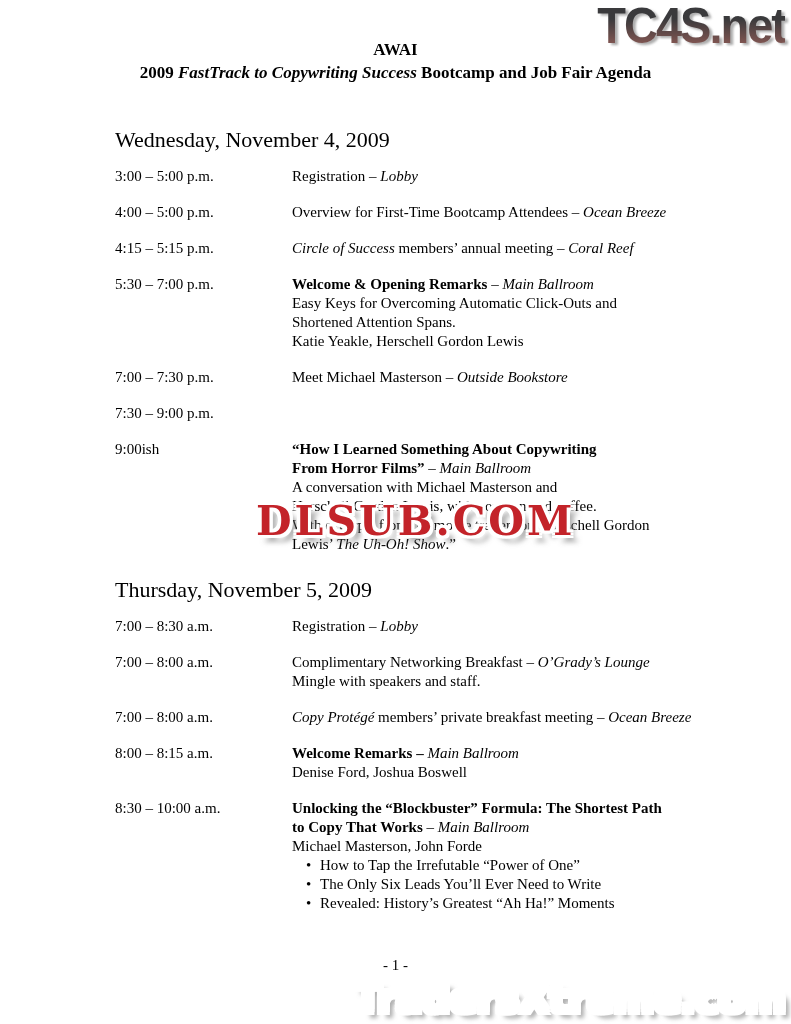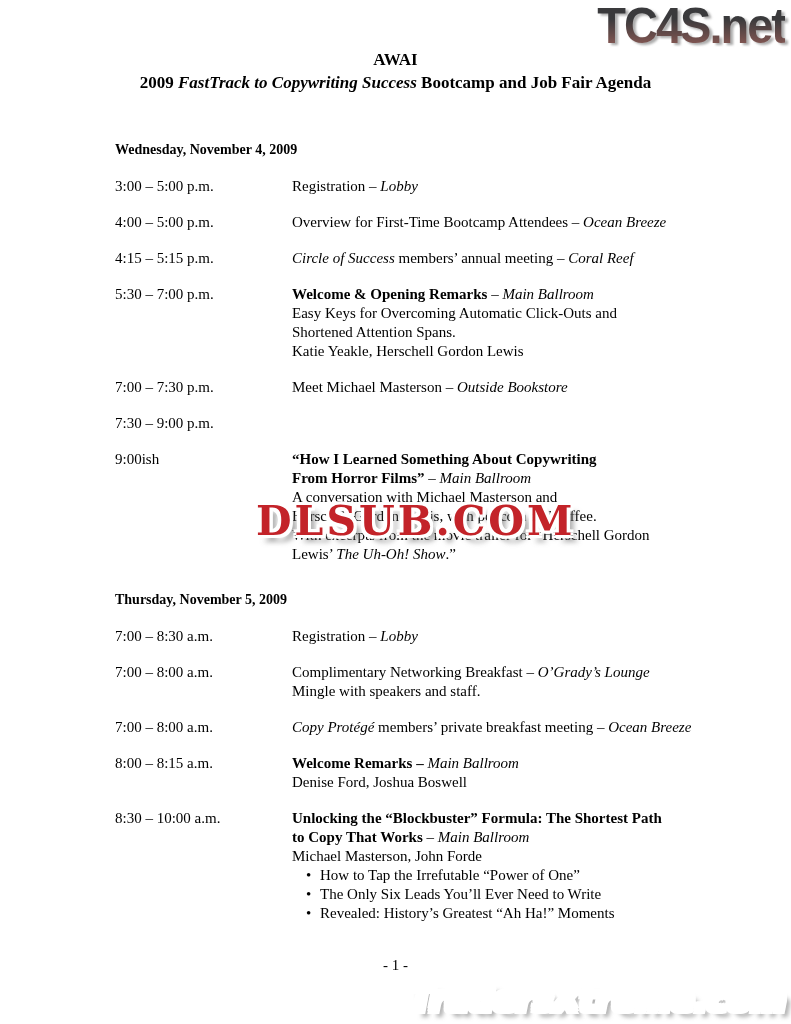--- a/index.html
+++ b/index.html
@@ -2,28 +2,28 @@
 <html><head>
 <meta charset="utf-8">
 <style>
   html,body { margin:0; padding:0; background:#ffffff; }
   .page {
     position:relative; width:791px; height:1024px; overflow:hidden;
     background:var(--page-bg,#fff);
     font-family:"Liberation Serif", serif; color:var(--text,#000);
   }
   
-  .title-block { padding-top:48px; text-align:center; line-height:23px; }
+  .title-block { padding-top:38px; text-align:center; line-height:23px; }
   .t1 { font-weight:bold; font-size:17px; }
   .t2 { font-weight:bold; font-size:17px; }
   .t2 .it { font-style:italic; }
   
   .agenda { margin-left:115px; width:620px; font-size:15px; }
   .section-heading {
-    font-weight:bold; font-size:14px; line-height:20px;
+    font-weight:normal; font-size:22px; line-height:20px;
     margin:46px 0 17px 0; white-space:nowrap;
   }
   .section + .section .section-heading { margin-top:26px; }
   .agenda-row { display:flex; margin-bottom:17px; }
   .time-cell { flex:0 0 165px; line-height:19px; white-space:nowrap; }
   .desc-cell { flex:1;margin-left:12px; }
   .line { line-height:19px; white-space:nowrap; }
   .line.bullet { padding-left:14px; }
   .line.bullet .bullet-glyph { display:inline-block; width:14px; }
   .seg-b { font-weight:bold; }
@@ -50,28 +50,27 @@
     font-size:41px; line-height:38px; letter-spacing:3px;
     color:var(--dlsub-red,#c32329);
     text-shadow:
       -3px -3px 0 #fff, 3px -3px 0 #fff, -3px 3px 0 #fff, 3px 3px 0 #fff,
       0 -3px 0 #fff, 0 3px 0 #fff, -3px 0 0 #fff, 3px 0 0 #fff,
       7px 7px 5px rgba(110,110,110,0.55);
   }
   .wm-traders {
     right:5px; bottom:8px;
     font-family:"DejaVu Sans", sans-serif; font-weight:bold;
-    font-size:34px; line-height:34px; letter-spacing:0px;
+    font-size:39px; line-height:34px; letter-spacing:0px;
     background:linear-gradient(to bottom, var(--traders-light,#d4636b), var(--traders-dark,#9c343b));
     -webkit-background-clip:text; background-clip:text; color:transparent;
     text-shadow:
       -3px -3px 0 #fff, 3px -3px 0 #fff, -3px 3px 0 #fff, 3px 3px 0 #fff,
       0 -3px 0 #fff, 0 3px 0 #fff, -3px 0 0 #fff, 3px 0 0 #fff,
       6px 6px 4px rgba(120,120,120,0.6);
-    font-style: italic;
   }
 </style>
 </head>
 <body>
 
 <div class="page" style="--dlsub-red: #c32329; --traders-light: #d4636b; --traders-dark: #9c343b; --tc4s-top: #3a3a3c; --tc4s-bottom: #8c5a55; --page-bg: #ffffff; --text: #000000;">
 
   <div class="title-block">
     <div class="t1">AWAI</div>
     <div class="t2"><span>2009 </span><span class="it">FastTrack to Copywriting Success</span><span> Bootcamp and Job Fair Agenda</span></div>

